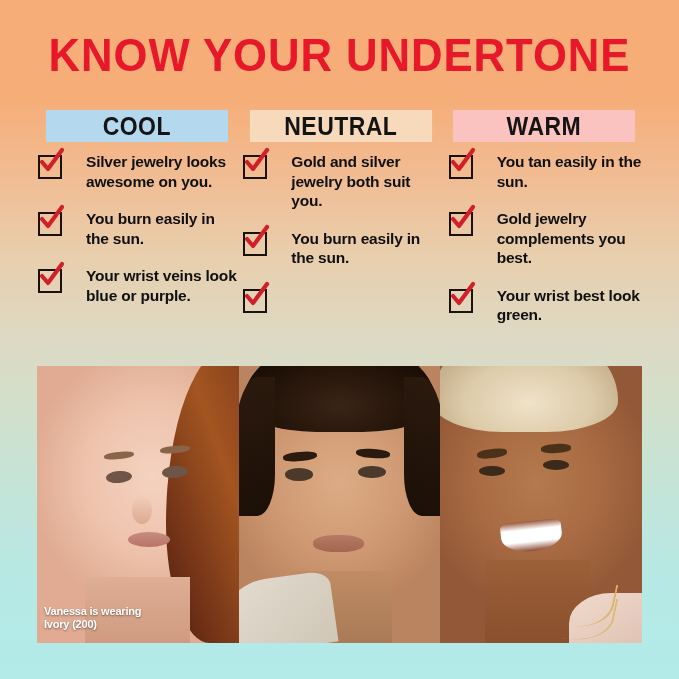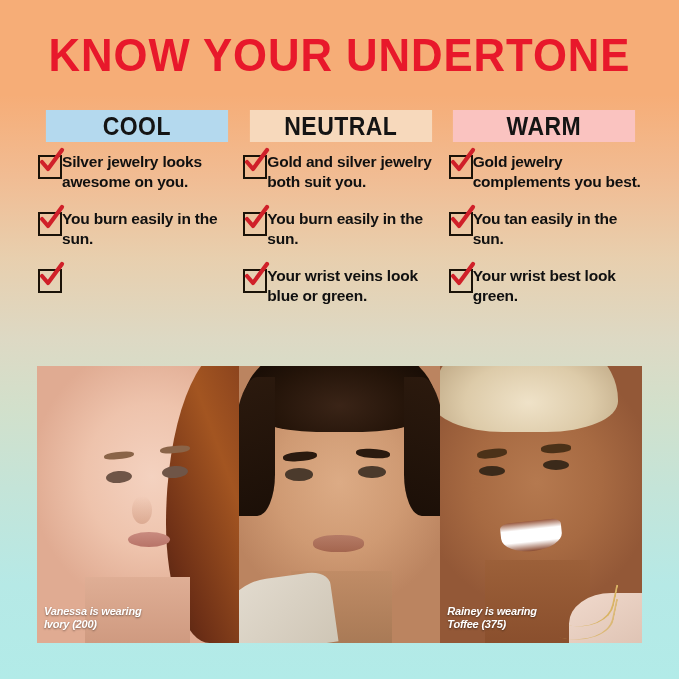--- a/index.html
+++ b/index.html
@@ -54,21 +54,21 @@
   .col-header.cool{background:#b4d9ee;}
   .col-header.neutral{background:#f7d9bc;}
   .col-header.warm{background:#fac3c0;}
 
   
   .lists{
     position:absolute;top:152px;left:38px;width:610px;height:195px;
     display:flex;gap:6px;
   }
   .list-col{flex:1 1 0;display:flex;flex-direction:column;gap:18px;}
-  .check-item{display:flex;align-items:flex-start;gap:0;}
+  .check-item{display:flex;align-items:flex-start;gap:24px;}
   .checkbox{
     position:relative;
     flex:0 0 auto;
     width:20px;height:20px;
     border:2px solid #1a1208;
     background:transparent;
     margin-top:3px;
   }
   .checkbox svg{
     position:absolute;left:-2px;top:-8px;
@@ -78,21 +78,21 @@
     font-size:15.5px;
     line-height:19.5px;
     font-weight:600;
     color:#101010;
     letter-spacing:-0.2px;
   }
 
   
   .photos{
     position:absolute;left:37px;top:366px;width:605px;height:277px;
-    display:flex;font-style:italic;
+    display:flex;
   }
   .photo{
     position:relative;flex:1 1 0;overflow:hidden;background:#c8a68c;
   }
   .photo .skin{position:absolute;inset:0;}
   .caption{
     position:absolute;left:7px;bottom:12px;
     color:#ffffff;
     font-size:11px;
     font-weight:bold;
@@ -250,20 +250,21 @@
             </svg>
         </span>
         <span class="item-text">You burn easily in the sun.</span>
       </div>
       <div class="check-item">
         <span class="checkbox">
           <svg viewBox="0 0 26 26" aria-hidden="true">
               <path d="M4 13 L10 20 L24 1" fill="none" stroke="#d02029" stroke-width="4.2" stroke-linecap="round" stroke-linejoin="round"></path>
             </svg>
         </span>
+        <span class="item-text">Your wrist veins look blue or purple.</span>
       </div>
     </div>
 
     <div class="list-col">
       <div class="check-item">
         <span class="checkbox">
           <svg viewBox="0 0 26 26" aria-hidden="true">
               <path d="M4 13 L10 20 L24 1" fill="none" stroke="#d02029" stroke-width="4.2" stroke-linecap="round" stroke-linejoin="round"></path>
             </svg>
         </span>
@@ -276,40 +277,39 @@
             </svg>
         </span>
         <span class="item-text">You burn easily in the sun.</span>
       </div>
       <div class="check-item">
         <span class="checkbox">
           <svg viewBox="0 0 26 26" aria-hidden="true">
               <path d="M4 13 L10 20 L24 1" fill="none" stroke="#d02029" stroke-width="4.2" stroke-linecap="round" stroke-linejoin="round"></path>
             </svg>
         </span>
-        <span class="item-text">Your wrist veins look blue or green.</span>
       </div>
     </div>
 
     <div class="list-col">
       <div class="check-item">
         <span class="checkbox">
           <svg viewBox="0 0 26 26" aria-hidden="true">
               <path d="M4 13 L10 20 L24 1" fill="none" stroke="#d02029" stroke-width="4.2" stroke-linecap="round" stroke-linejoin="round"></path>
             </svg>
         </span>
+        <span class="item-text">You tan easily in the sun.</span>
+      </div>
+      <div class="check-item">
+        <span class="checkbox">
+          <svg viewBox="0 0 26 26" aria-hidden="true">
+              <path d="M4 13 L10 20 L24 1" fill="none" stroke="#d02029" stroke-width="4.2" stroke-linecap="round" stroke-linejoin="round"></path>
+            </svg>
+        </span>
         <span class="item-text">Gold jewelry complements you best.</span>
-      </div>
-      <div class="check-item">
-        <span class="checkbox">
-          <svg viewBox="0 0 26 26" aria-hidden="true">
-              <path d="M4 13 L10 20 L24 1" fill="none" stroke="#d02029" stroke-width="4.2" stroke-linecap="round" stroke-linejoin="round"></path>
-            </svg>
-        </span>
-        <span class="item-text">You tan easily in the sun.</span>
       </div>
       <div class="check-item">
         <span class="checkbox">
           <svg viewBox="0 0 26 26" aria-hidden="true">
               <path d="M4 13 L10 20 L24 1" fill="none" stroke="#d02029" stroke-width="4.2" stroke-linecap="round" stroke-linejoin="round"></path>
             </svg>
         </span>
         <span class="item-text">Your wrist best look green.</span>
       </div>
     </div>
@@ -357,20 +357,16 @@
         <div class="hairTop"></div>
         <div class="browA"></div>
         <div class="browB"></div>
         <div class="eyeA"></div>
         <div class="eyeB"></div>
         <div class="smile"></div>
         <div class="topGarment"></div>
         <div class="chainA"></div>
         <div class="chainB"></div>
       </div>
-      <div class="caption">
-        <div>Rainey is wearing</div>
-        <div>Toffee (375)</div>
-      </div>
     </div>
 
   </div>
 </div>
 
 </body></html>

